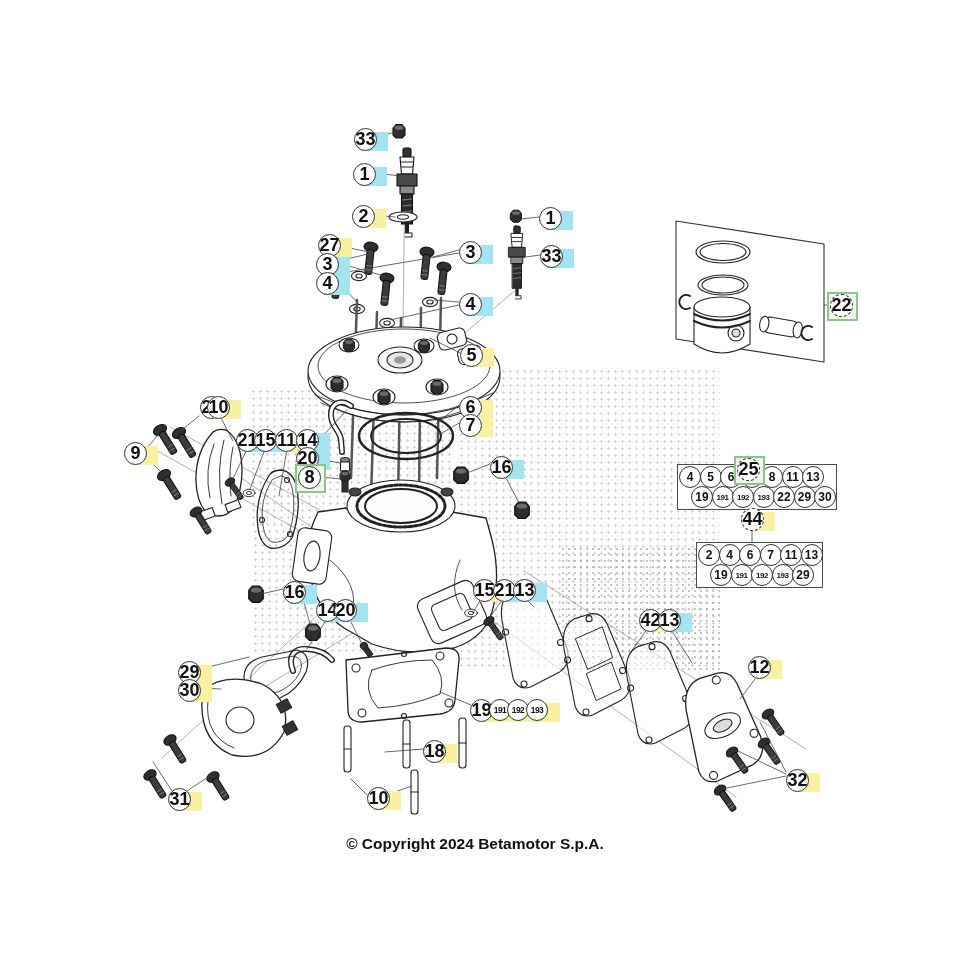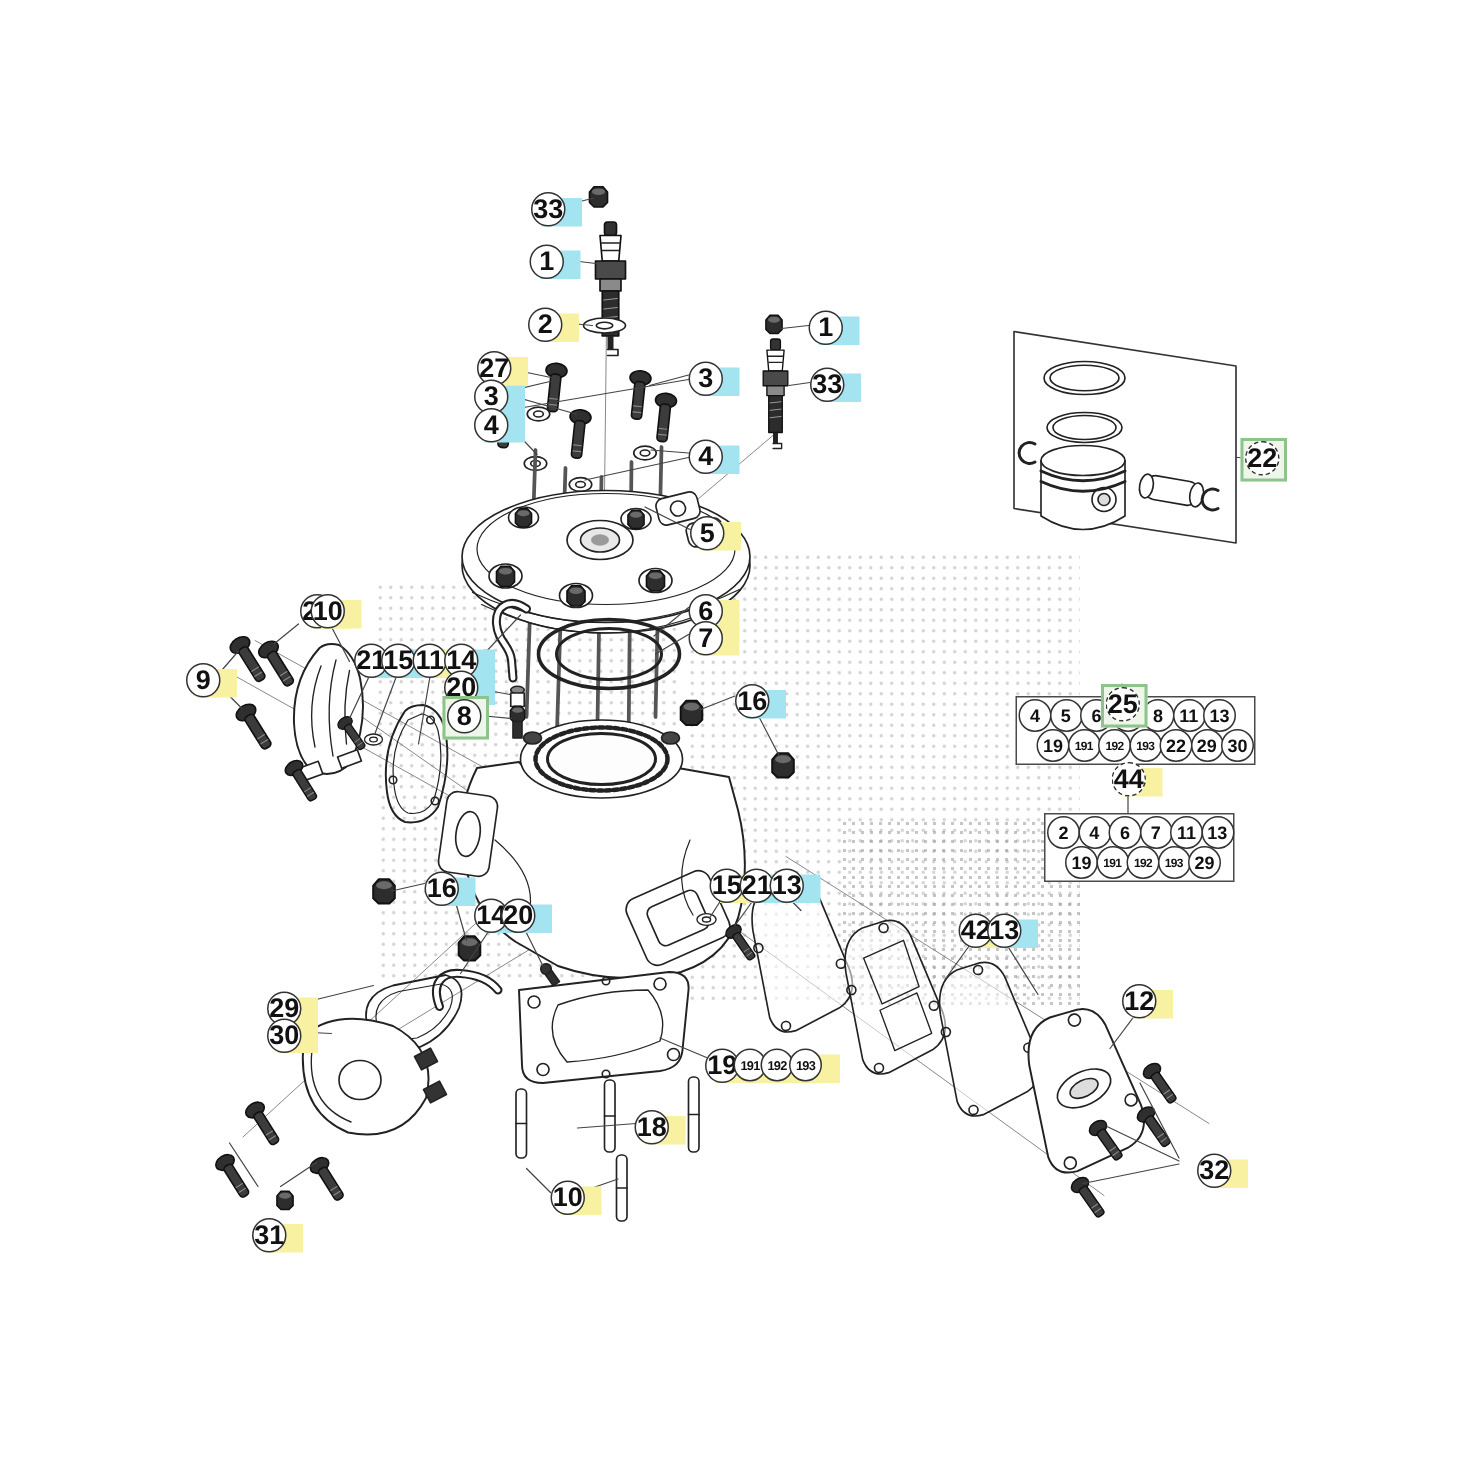--- a/index.html
+++ b/index.html
@@ -472,21 +472,21 @@
         <span class="num">20</span>
       </div>
       <div class="callout hl-yellow" style="left: 178px; top: 661px;">
         <span class="box"></span>
         <span class="num">29</span>
       </div>
       <div class="callout hl-yellow" style="left: 178px; top: 679px;">
         <span class="box"></span>
         <span class="num">30</span>
       </div>
-      <div class="callout hl-yellow" style="left: 168px; top: 812px;">
+      <div class="callout hl-yellow" style="left: 168px; top: 788px;">
         <span class="box"></span>
         <span class="num">31</span>
       </div>
       <div class="callout hl-yellow" style="left: 367px; top: 787px;">
         <span class="box"></span>
         <span class="num">10</span>
       </div>
       <div class="callout hl-yellow" style="left: 423px; top: 740px;">
         <span class="box"></span>
         <span class="num">18</span>
@@ -524,34 +524,35 @@
         <span class="num">192</span>
       </div>
       <div class="callout hl-yellow small3" style="left: 526px; top: 699px;">
         <span class="box"></span>
         <span class="num">193</span>
       </div>
       <div class="callout hl-yellow" style="left: 748px; top: 656px;">
         <span class="box"></span>
         <span class="num">12</span>
       </div>
-      <div class="callout hl-yellow" style="left: 786px; top: 769px; margin-left: 12px;">
+      <div class="callout hl-yellow" style="left: 786px; top: 769px;">
         <span class="box"></span>
         <span class="num">32</span>
       </div>
       <div class="callout hl-green dashed" style="left: 737px; top: 458px;">
         <span class="box"></span>
         <span class="num">25</span>
       </div>
       <div class="callout hl-yellow dashed" style="left: 741px; top: 508px;">
         <span class="box"></span>
         <span class="num">44</span>
       </div>
     </div>
 
+  <div id="copyright">© Copyright 2024 Betamotor S.p.A.</div>
 <div class="reftable" style="left: 677px; top: 464px;">
       <div class="trow">
         <span class="tc">4</span>
         <span class="tc">5</span>
         <span class="tc">6</span>
         <span class="tc">7</span>
         <span class="tc">8</span>
         <span class="tc">11</span>
         <span class="tc">13</span>
       </div>

